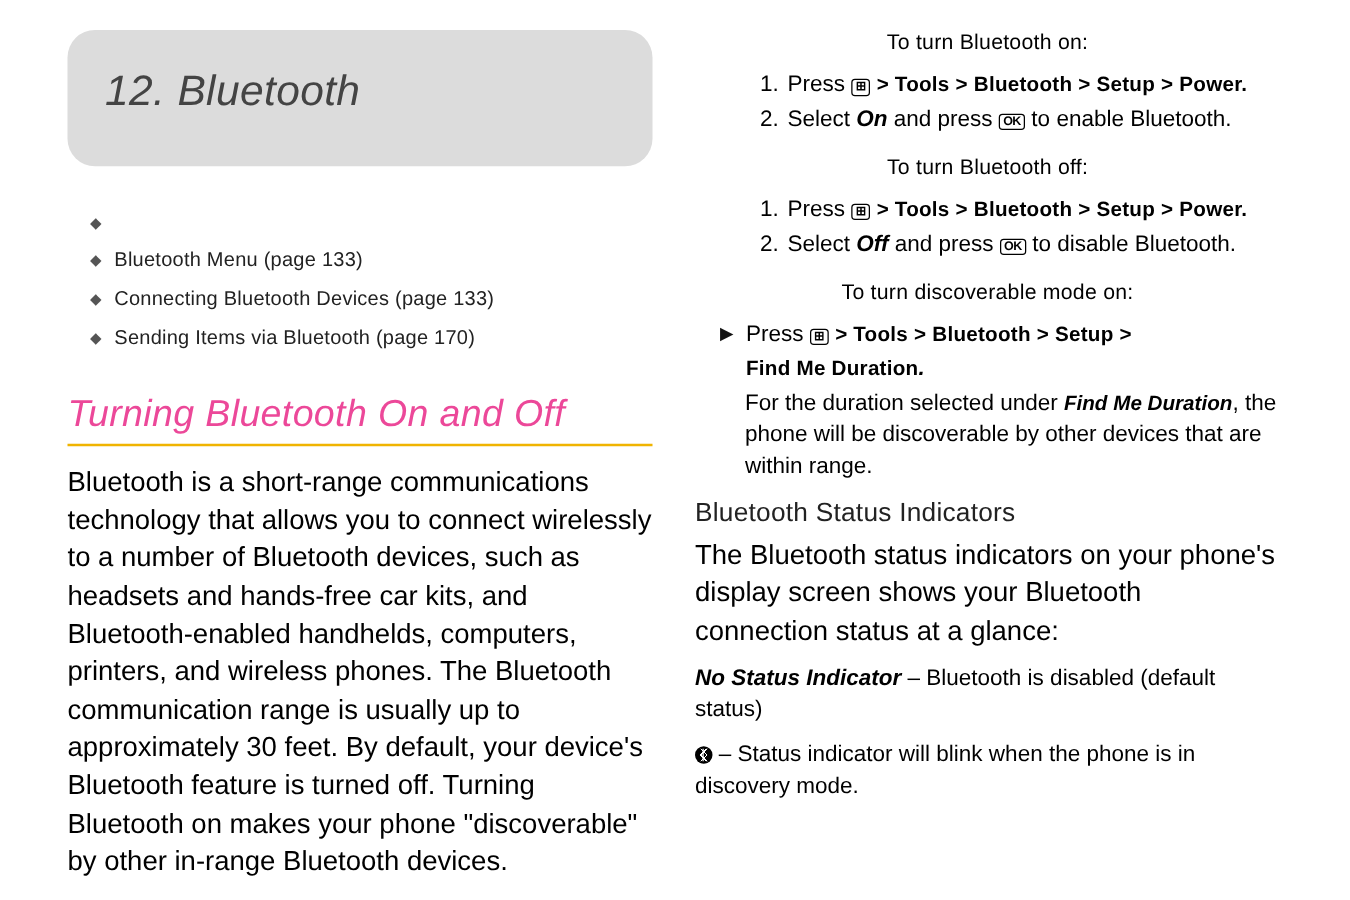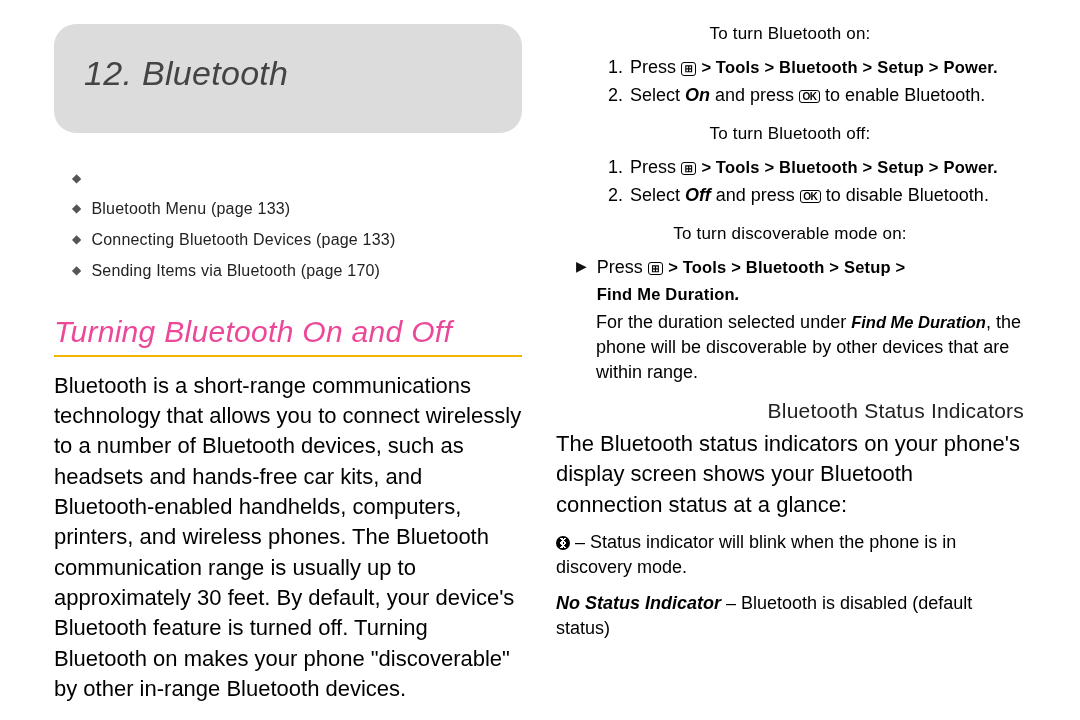--- a/index.html
+++ b/index.html
@@ -126,21 +126,20 @@
   .indent-note {
     margin: 2px 0 14px 40px;
     font-size: 18px;
     line-height: 1.4;
   }
   .sub-heading {
     font-size: 21px;
     color: #222;
     margin: 10px 0 6px 0;
     letter-spacing: 0.2px;
-    text-align: right;
   }
   .status-line {
     font-size: 18px;
     line-height: 1.4;
     margin: 0 0 10px 0;
   }
   .bt-dot {
     display: inline-block;
     width: 14px; height: 14px;
     border-radius: 50%;
@@ -249,25 +248,25 @@
         </div>
       </div>
       <p class="indent-note">
         <span>For the duration selected under </span><span class="b" style="font-size:16.5px">Find Me Duration</span><span>, the phone will be discoverable by other devices that are within range.</span>
       </p>
 
       <div class="sub-heading">Bluetooth Status Indicators</div>
       <p class="body para">The Bluetooth status indicators on your phone's display screen shows your Bluetooth connection status at a glance:</p>
 
       <p class="status-line">
+        <span class="b">No Status Indicator</span><span> – Bluetooth is disabled (default status)</span>
+      </p>
+
+      <p class="status-line">
         <span class="bt-dot"></span><span> – Status indicator will blink when the phone is in discovery mode.</span>
-      </p>
-
-      <p class="status-line">
-        <span class="b">No Status Indicator</span><span> – Bluetooth is disabled (default status)</span>
       </p>
 
     </div>
   </div>
 
   <div class="footer">
     <span class="pn">132</span>
     <span>12. Bluetooth</span>
   </div>
 </div>

